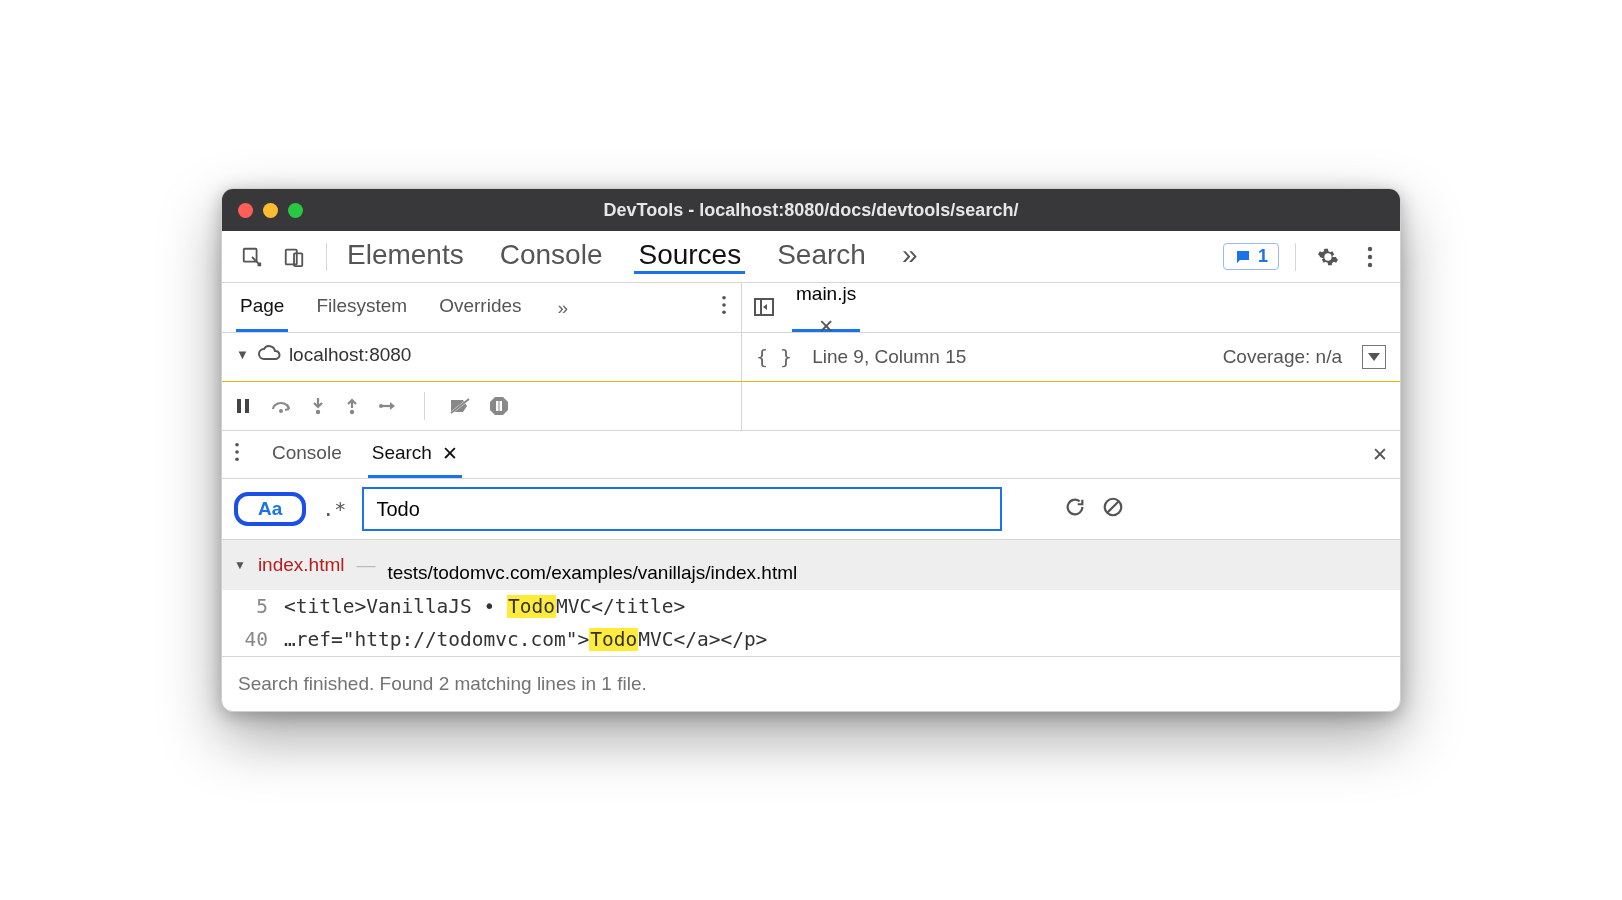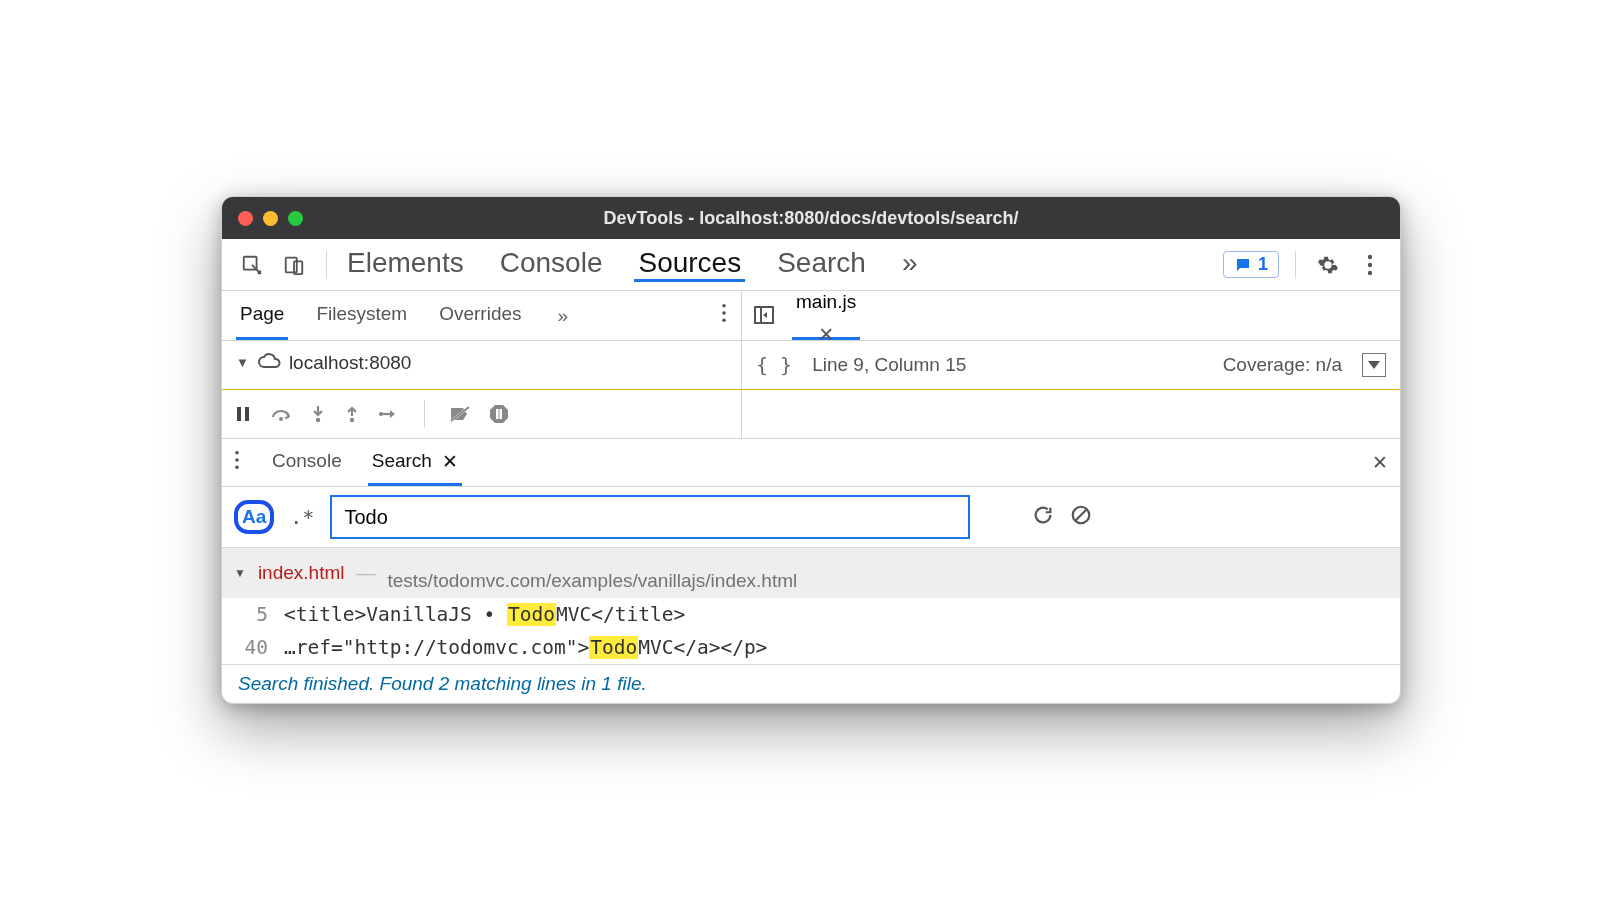--- a/index.html
+++ b/index.html
@@ -89,38 +89,38 @@
   .debug-left { flex:0 0 520px; border-right:1px solid #d6d6d6; display:flex; align-items:center; height:48px; padding:0 12px; gap:18px;}
   .db-ico { color:#888; cursor:pointer;}
   .db-ico svg { display:block;}
   .debug-right { flex:1; display:flex; align-items:center; padding:0 18px; gap:28px; font-size:19px; color:#555;}
 
   .drawer-tabs { display:flex; align-items:center; height:48px; padding:0 12px; gap:22px; font-size:19px; color:#555; border-bottom:1px solid #d6d6d6;}
   .drawer-tabs .tab { height:100%; gap:10px;}
   .drawer-close { margin-left:auto; cursor:pointer; color:#555;}
 
   .search-bar { display:flex; align-items:center; height:60px; padding:0 12px; gap:16px;}
-  .aa-pill { border:4px solid #1a4fe8; border-radius:14px; padding: 2px 4px; color:#1a73e8; font-weight:700; font-size:19px; cursor:pointer;}
+  .aa-pill { border:4px solid #1a4fe8; border-radius:14px; padding: 2px 20px; color:#1a73e8; font-weight:700; font-size:19px; cursor:pointer;}
   .regex-btn { color:#555; font-family:monospace; font-size:20px; cursor:pointer;}
   .search-input {
     flex: 0 0 640px; height: 44px; border:2px solid #1a73e8; font-size:20px; padding: 0 12px; outline:none;
   }
   .act-ico { color:#555; cursor:pointer;}
 
   .results { border-top:1px solid #d6d6d6;}
   .result-head { background:#eeeeee; display:flex; align-items:center; gap:12px; padding:6px 12px; font-size:19px;}
   .result-head .disclosure { font-size:12px;}
   .rh-file { color:#b91c1c;}
   .rh-sep { color:#bbb;}
-  .rh-path { color:#737373;margin-top:16px;}
+  .rh-path { color:#000000;margin-top:16px;}
   .result-line { display:flex; align-items:center; gap:16px; padding:5px 12px; font-size:19.5px; font-family: Menlo, monospace; color:#333;}
   .ln { color:#888; width:34px; text-align:right;}
   .hl { background:#ffeb3b; padding:0 1px;}
 
-  .status-bar { border-top:1px solid #d6d6d6; padding:8px 16px; font-size:19px; color:#0369a1;font-style:italic;}
+  .status-bar { border-top:1px solid #d6d6d6; padding:16px 16px; font-size:19px; color:#737373;}
 </style>
 </head>
 <body>
 
 <div class="window">
 
   <div class="titlebar">
     <div class="traffic">
       <div class="dot red"></div>
       <div class="dot yellow"></div>

